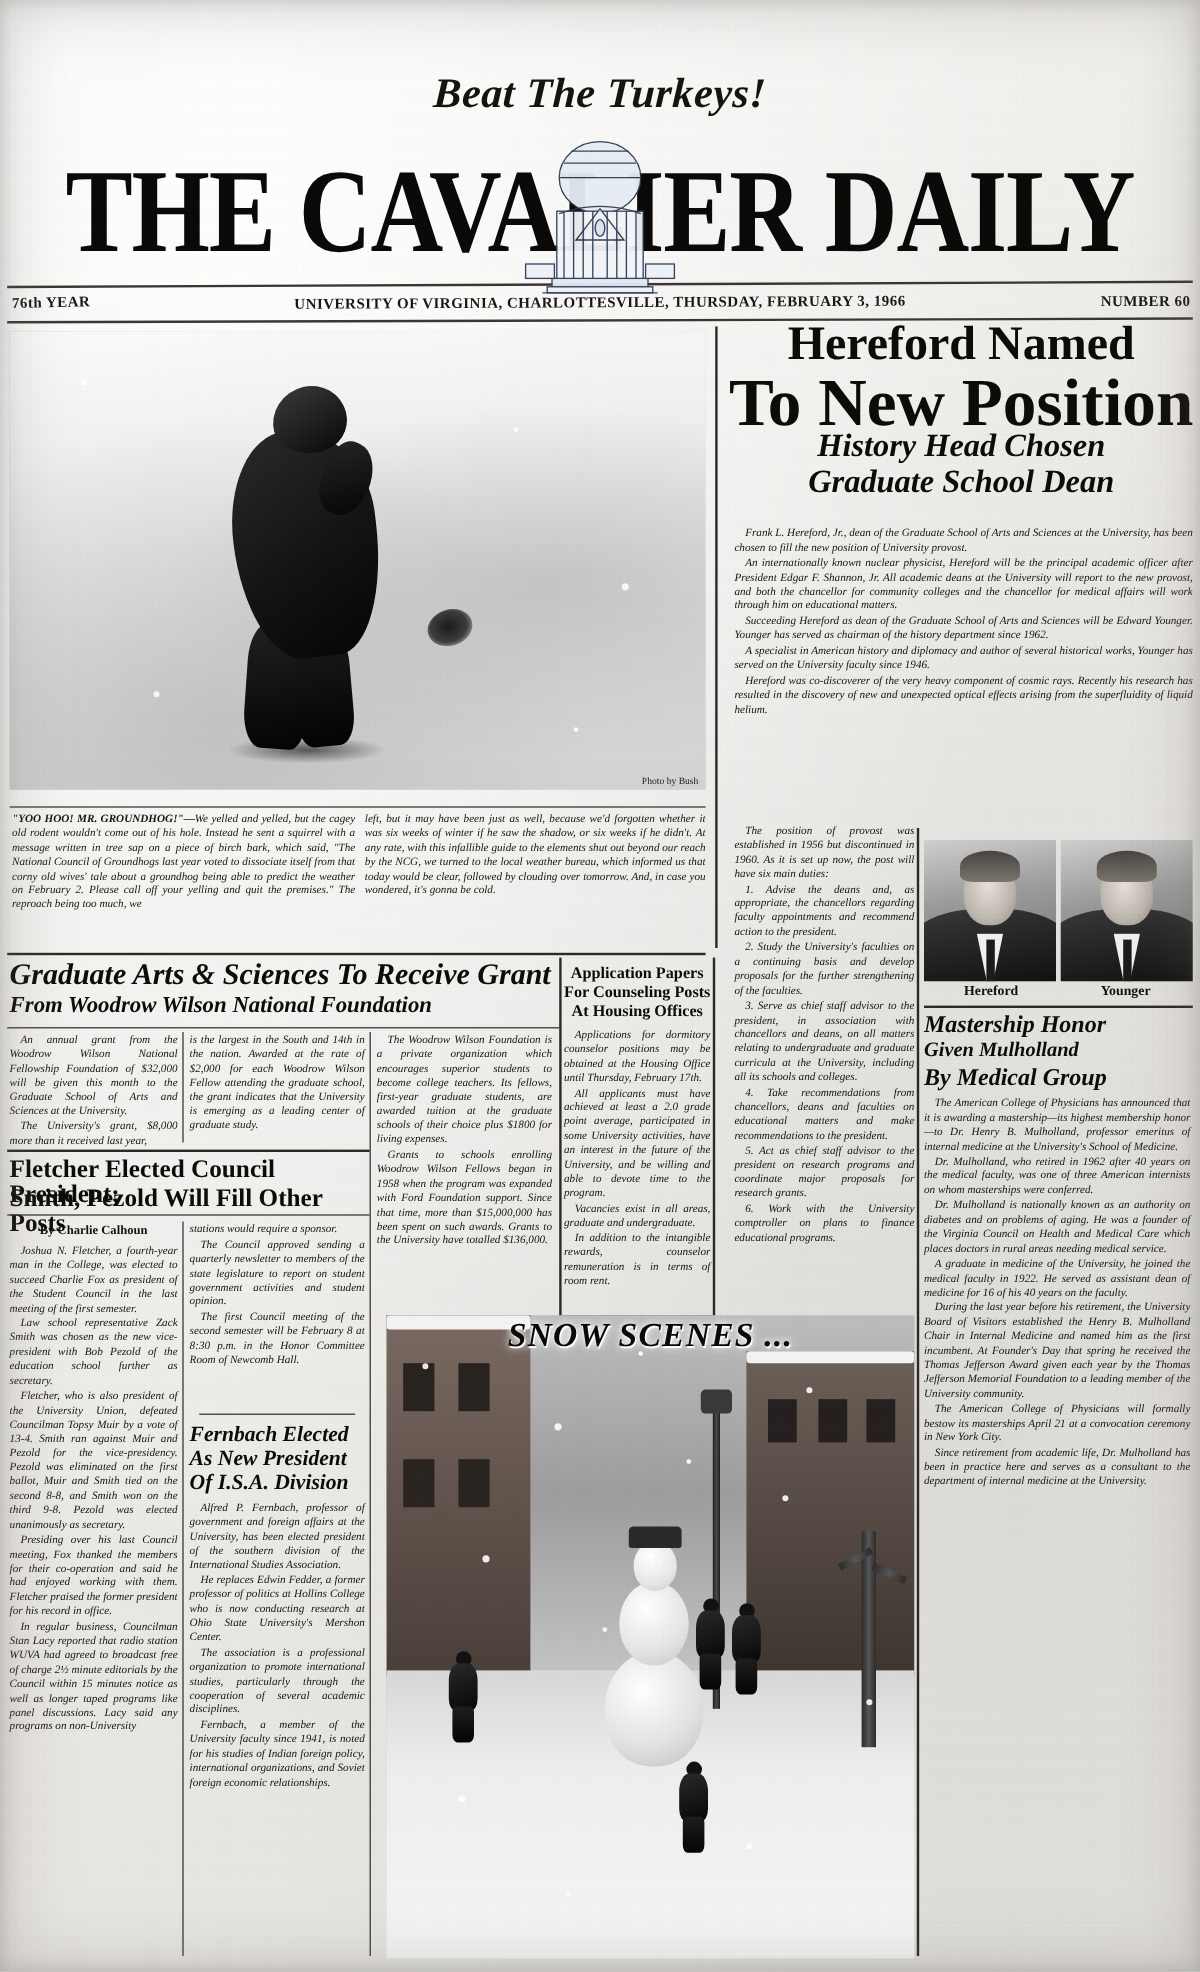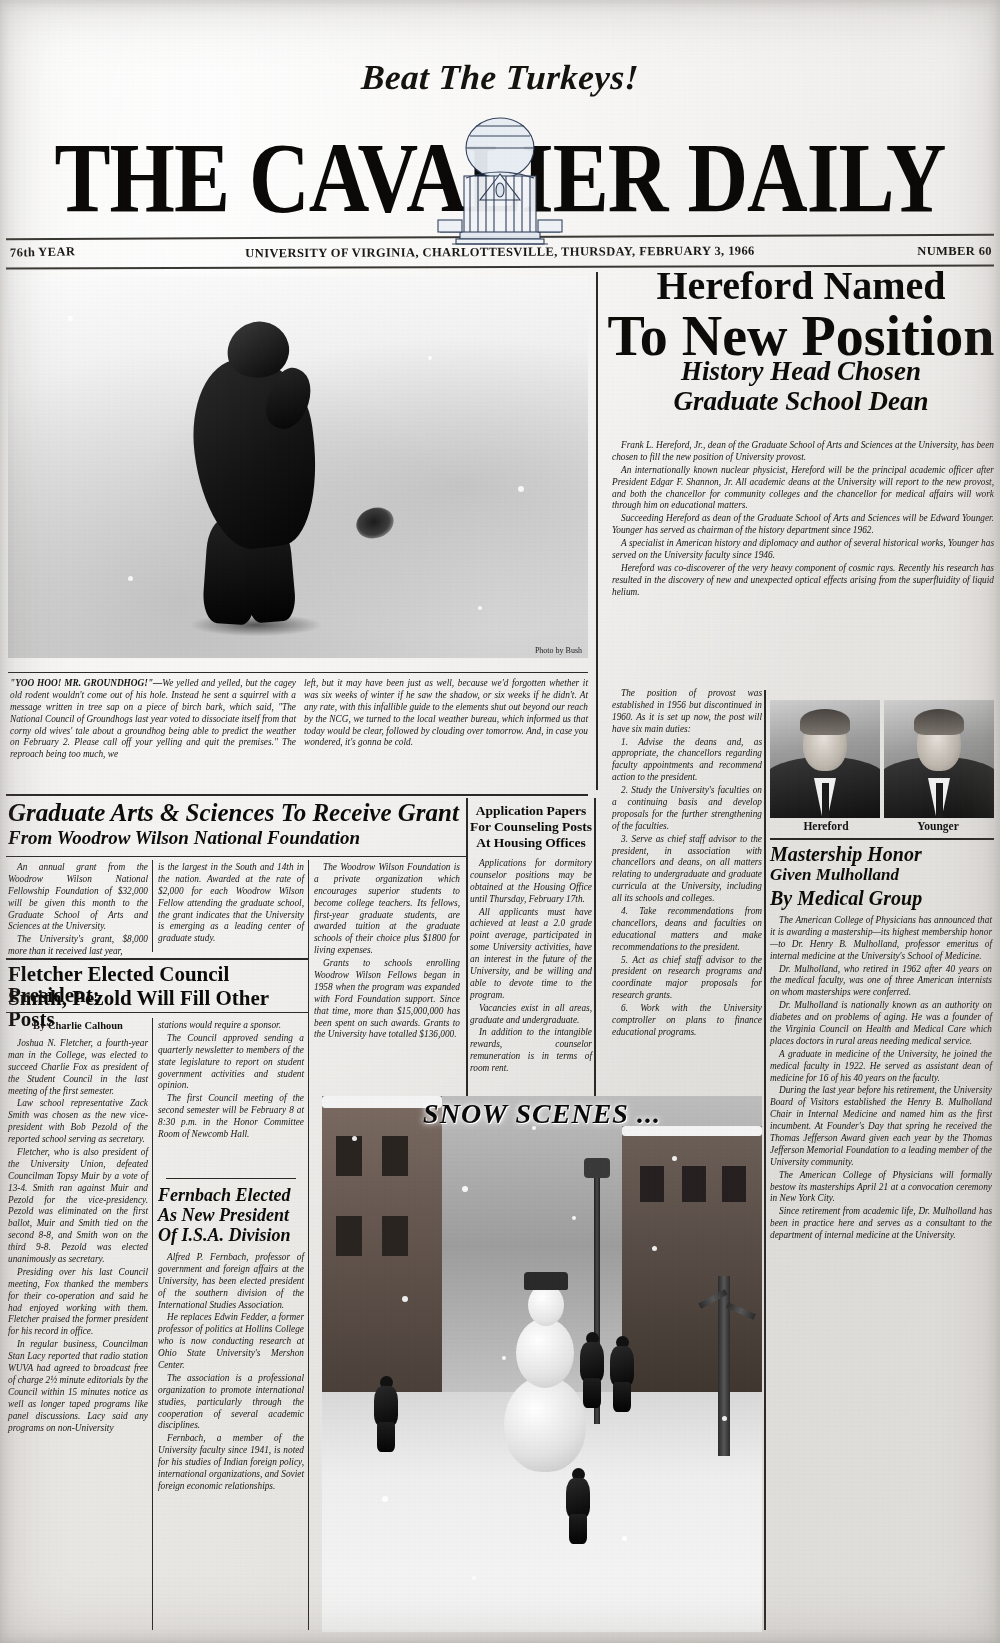--- a/index.html
+++ b/index.html
@@ -440,21 +440,21 @@
   <div class="vrule" style="left:594px;top:798px;height:300px;"></div>
 
   <div class="hrule" style="left:6px;top:958px;width:302px;"></div>
   <div class="col-box headline-blk" style="left:8px;top:964px;width:300px;font-size:21px;">Fletcher Elected Council President;</div>
   <div class="col-box headline-blk" style="left:8px;top:988px;width:300px;font-size:21px;">Smith, Pezold Will Fill Other Posts</div>
   <div class="hrule" style="left:6px;top:1012px;width:302px;height:1px;"></div>
 
   <div class="col-box byline" style="left:8px;top:1020px;width:140px;">By Charlie Calhoun</div>
   <div class="col-box body-col" style="left:8px;top:1038px;width:140px;">
     <p>Joshua N. Fletcher, a fourth-year man in the College, was elected to succeed Charlie Fox as president of the Student Council in the last meeting of the first semester.</p>
-    <p>Law school representative Zack Smith was chosen as the new vice-president with Bob Pezold of the reported school serving as secretary.</p>
+    <p>Law school representative Zack Smith was chosen as the new vice-president with Bob Pezold of the education school further as secretary.</p>
     <p>Fletcher, who is also president of the University Union, defeated Councilman Topsy Muir by a vote of 13-4. Smith ran against Muir and Pezold for the vice-presidency. Pezold was eliminated on the first ballot, Muir and Smith tied on the second 8-8, and Smith won on the third 9-8. Pezold was elected unanimously as secretary.</p>
     <p>Presiding over his last Council meeting, Fox thanked the members for their co-operation and said he had enjoyed working with them. Fletcher praised the former president for his record in office.</p>
     <p>In regular business, Councilman Stan Lacy reported that radio station WUVA had agreed to broadcast free of charge 2½ minute editorials by the Council within 15 minutes notice as well as longer taped programs like panel discussions. Lacy said any programs on non-University</p>
   </div>
   <div class="vrule" style="left:152px;top:1018px;height:612px;width:1px;"></div>
   <div class="col-box body-col" style="left:158px;top:1020px;width:146px;">
     <p style="text-indent:0;">stations would require a sponsor.</p>
     <p>The Council approved sending a quarterly newsletter to members of the state legislature to report on student government activities and student opinion.</p>
     <p>The first Council meeting of the second semester will be February 8 at 8:30 p.m. in the Honor Committee Room of Newcomb Hall.</p>
   </div>

